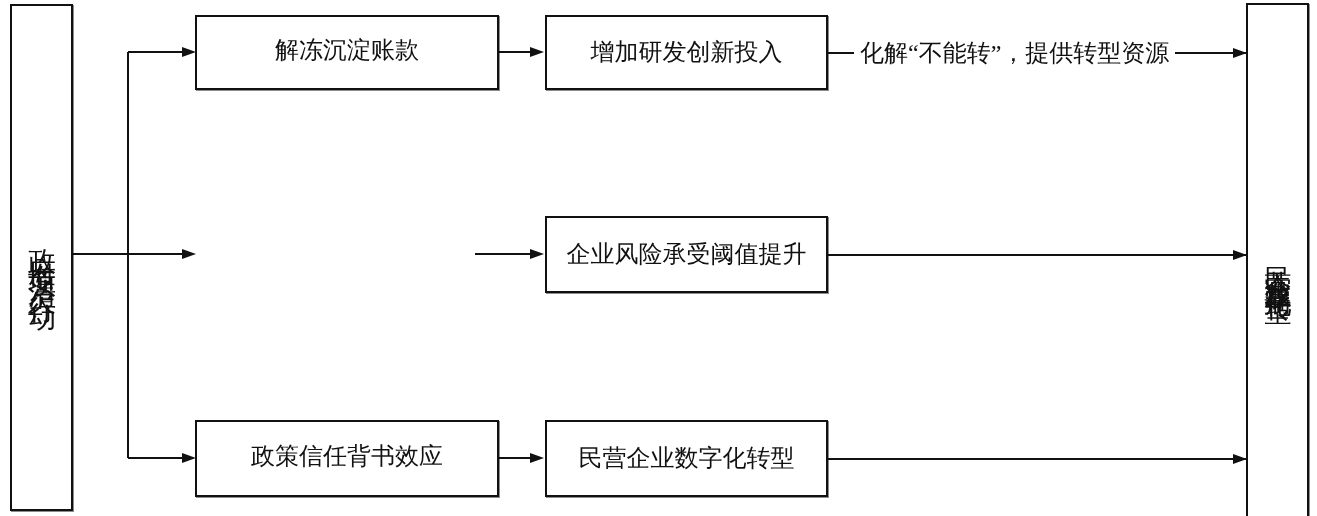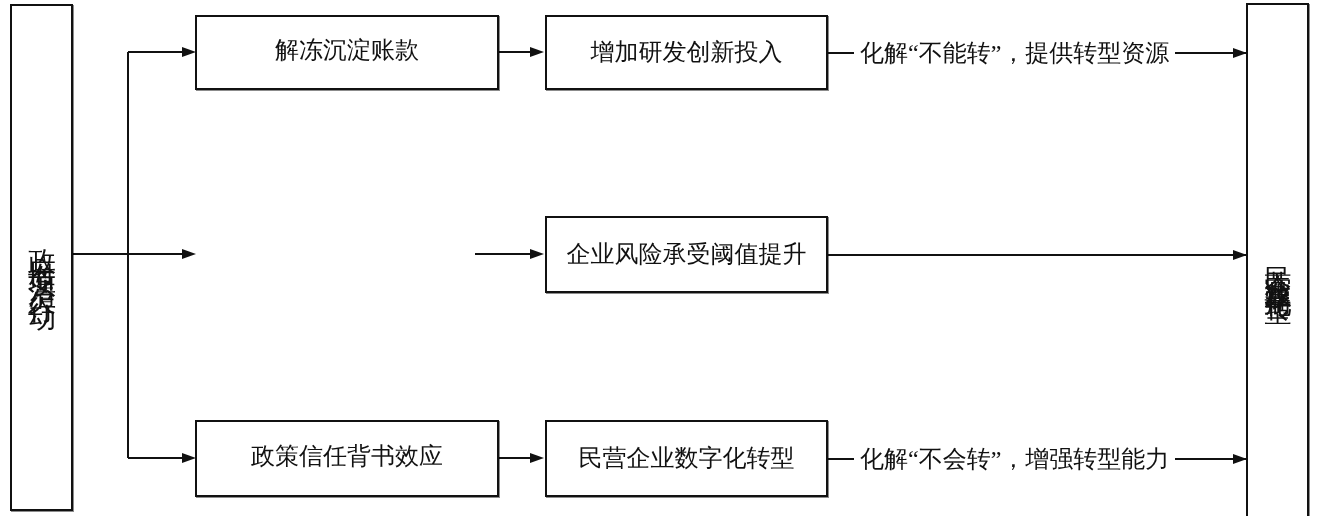--- a/index.html
+++ b/index.html
@@ -122,17 +122,16 @@
   <div class="node mech row-2">
     <div class="box-text">
       <div>政策信任背书效应</div>
     </div>
   </div>
   <div class="node outcome row-2">
     <div class="box-text">民营企业数字化转型</div>
   </div>
   <div class="effect-row row-2">
     <div class="seg seg-start"></div>
-    <div class="effect-text">化解“不会转”，增强转型能力</div>
     <div class="seg seg-end"></div>
   </div>
 
 </div>
 
 </body></html>

